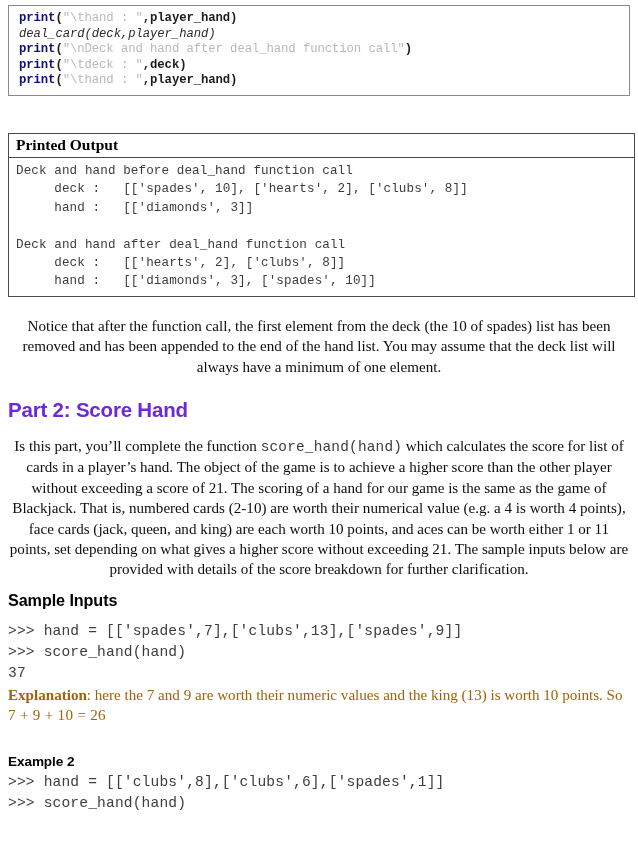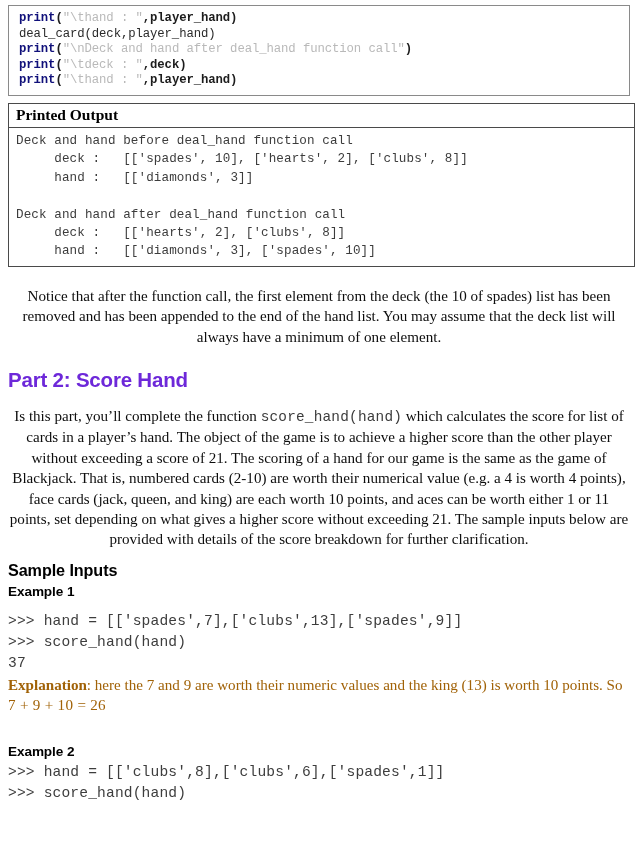--- a/index.html
+++ b/index.html
@@ -46,25 +46,26 @@
   }
   .str {
     color: #b9b9b9;
   }
   .plain {
     color: #1c1c1c;
     font-weight: bold;
   }
   .plain-n {
     color: #2a2a2a;
+    font-style: italic;
   }
 
   
   .output-table {
-    margin: 7px 4px 0 4px;
+    margin: 37px 4px 0 4px;
     border: 1px solid #4a4a4a;
     border-collapse: collapse;
     background: #ffffff;
     box-sizing: border-box;
     width: 627px;
   }
   .output-head {
     border-bottom: 1px solid #4a4a4a;
     padding: 2px 0 3px 7px;
     font-family: "Liberation Serif", serif;
@@ -193,21 +194,20 @@
   </div>
 
   <p class="prose">Notice that after the function call, the first element from the deck (the 10 of spades) list has been removed and has been appended to the end of the hand list. You may assume that the deck list will always have a minimum of one element.</p>
 
   <h2 class="section-title">Part 2: Score Hand</h2>
 
   <p class="prose tight"><span>Is this part, you’ll complete the function </span><span class="mono-inline">score_hand(hand)</span><span>  which calculates the score for list of cards in a player’s hand. The object of the game is to achieve a higher score than the other player without exceeding a score of 21. The scoring of a hand for our game is the same as the game of Blackjack. That is, numbered cards (2-10) are worth their numerical value (e.g. a 4 is worth 4 points), face cards (jack, queen, and king) are each worth 10 points, and aces can be worth either 1 or 11 points, set depending on what gives a higher score without exceeding 21. The sample inputs below are provided with details of the score breakdown for further clarification.</span></p>
 
   <h3 class="sub-title">Sample Inputs</h3>
 
-  <h4 class="example-title">Example 1</h4>
   <div class="repl">
     <div class="repl-line">&gt;&gt;&gt; hand = [['spades',7],['clubs',13],['spades',9]]</div>
     <div class="repl-line">&gt;&gt;&gt; score_hand(hand)</div>
     <div class="repl-line">37</div>
   </div>
   <p class="explain"><b>Explanation</b><span>: here the 7 and 9 are worth their numeric values and the king (13) is worth 10 points. So </span><span class="math">7 + 9 + 10  =  26</span></p>
 
   <h4 class="example-title" style="margin-top:27px;">Example 2</h4>
   <div class="repl snug">
     <div class="repl-line">&gt;&gt;&gt; hand = [['clubs',8],['clubs',6],['spades',1]]</div>

